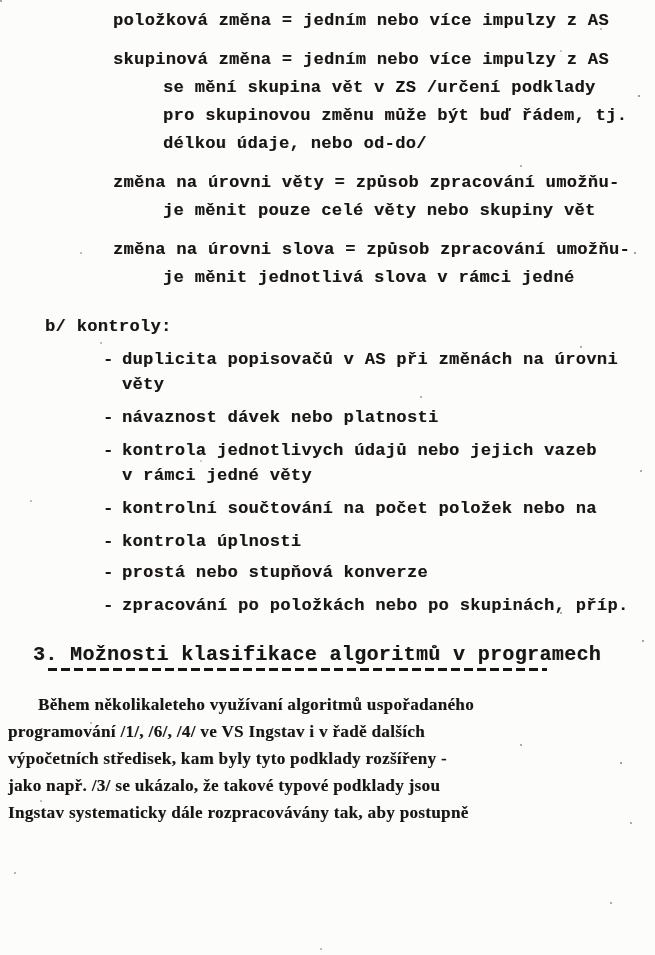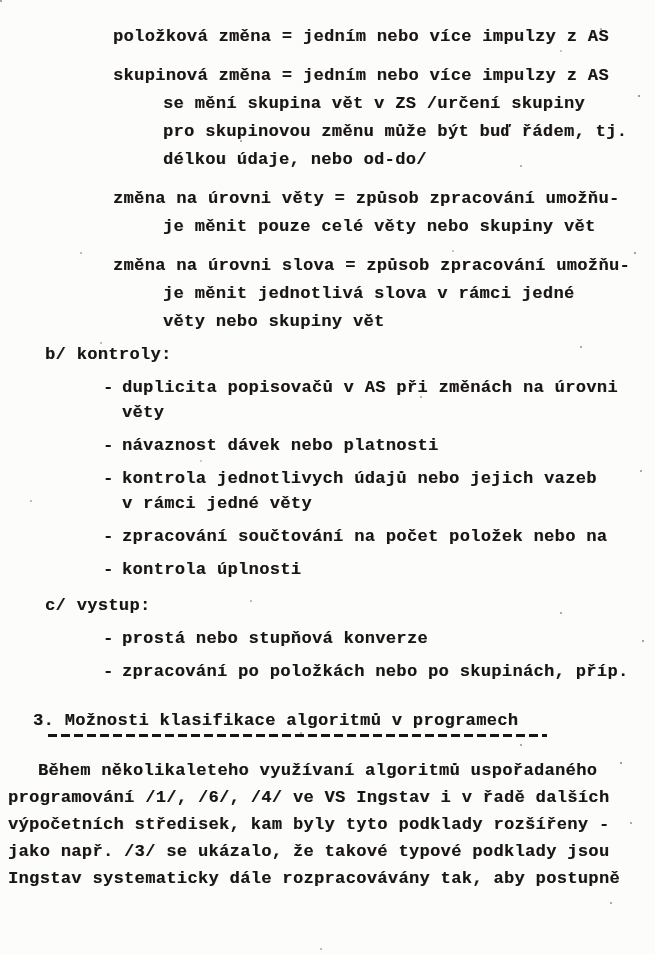--- a/index.html
+++ b/index.html
@@ -12,45 +12,45 @@
     font-family: "Liberation Mono", "DejaVu Sans Mono", monospace;
     font-weight: 700;
   }
   .page {
     position: relative;
     width: 655px; height: 955px;
     font-size: 17px;
     letter-spacing: 0.35px;
     text-shadow: 0.4px 0.4px 0 rgba(25,20,15,.45);
   }
-  .defs { padding-top: 23px; }
+  .defs { padding-top: 7px; }
   .def { line-height: 28px; }
   .def + .def { margin-top: 11px; }
   .def .term { margin-left: 113px; }
   .def .cont { margin-left: 163px; }
 
-  .section-label { line-height: 28px; margin-left: 45px; margin-top: 5px; }
+  .section-label { line-height: 28px; margin-left: 45px; margin-top: 21px; }
   .section-label.c { margin-top: 10px; }
 
   .bullets { }
   .bullet { display: flex; line-height: 25px; margin-left: 103px; margin-top: 6px; }
   .bullet + .bullet { margin-top: 8px; }
   .bullet .dash { width: 19px; flex: none; }
   .bullet .btxt { flex: 1; }
 
-  .heading { margin-left: 33px; margin-top: 26px; line-height: 22px; font-size: 17px; }
+  .heading { margin-left: 33px; margin-top: 26px; line-height: 22px; font-size: 20px; }
   .heading-underline {
     margin-left: 48px; margin-top: 2px;
     width: 499px; height: 3px;
     background: repeating-linear-gradient(90deg,
       var(--ink, #181512) 0px, var(--ink, #181512) 9px,
       rgba(0,0,0,0) 9px, rgba(0,0,0,0) 13px);
   }
 
-  .para { margin-left: 8px; margin-top: 20px; line-height: 27px; }
+  .para { margin-left: 8px; margin-top: 20px; line-height: 27px; font-family: Liberation Serif, serif; }
   .para .first { text-indent: 30px; }
 
   
   .noise { position: absolute; inset: 0; pointer-events: none; }
   .noise::before {
     content: ""; position: absolute; left: 0; top: 0;
     width: 2px; height: 2px; border-radius: 50%;
     background: rgba(45,40,32,.55);
     box-shadow:
       240px 140px 0 rgba(45,40,32,.5), 600px 28px 0 rgba(45,40,32,.45),
@@ -74,34 +74,33 @@
 <div class="page">
 
   <div class="defs">
 
     <div class="def">
       <div class="term">položková změna = jedním nebo více impulzy z AS</div>
     </div>
 
     <div class="def">
       <div class="term">skupinová změna = jedním nebo více impulzy z AS</div>
-      <div class="cont">se mění skupina vět v ZS /určení skupiny</div>
+      <div class="cont">se mění skupina vět v ZS /určení podklady</div>
       <div class="cont">pro skupinovou změnu může být buď řádem, tj.</div>
       <div class="cont">délkou údaje, nebo od-do/</div>
     </div>
 
     <div class="def">
       <div class="term">změna na úrovni věty = způsob zpracování umožňu-</div>
       <div class="cont">je měnit pouze celé věty nebo skupiny vět</div>
     </div>
 
     <div class="def">
       <div class="term">změna na úrovni slova = způsob zpracování umožňu-</div>
       <div class="cont">je měnit jednotlivá slova v rámci jedné</div>
-      <div class="cont">věty nebo skupiny vět</div>
     </div>
 
   </div>
 
   <div class="section-label">b/ kontroly:</div>
 
   <div class="bullets">
 
     <div class="bullet">
       <span class="dash">-</span>
@@ -122,34 +121,33 @@
       <span class="dash">-</span>
       <div class="btxt">
         <div>kontrola jednotlivych údajů nebo jejich vazeb</div>
         <div>v rámci jedné věty</div>
       </div>
     </div>
 
     <div class="bullet">
       <span class="dash">-</span>
       <div class="btxt">
-        <div>zpracování součtování na počet položek nebo na</div>
+        <div>kontrolní součtování na počet položek nebo na</div>
       </div>
     </div>
 
     <div class="bullet">
       <span class="dash">-</span>
       <div class="btxt">
         <div>kontrola úplnosti</div>
       </div>
     </div>
 
   </div>
 
-  <div class="section-label c">c/ vystup:</div>
 
   <div class="bullets">
 
     <div class="bullet">
       <span class="dash">-</span>
       <div class="btxt">
         <div>prostá nebo stupňová konverze</div>
       </div>
     </div>
 

